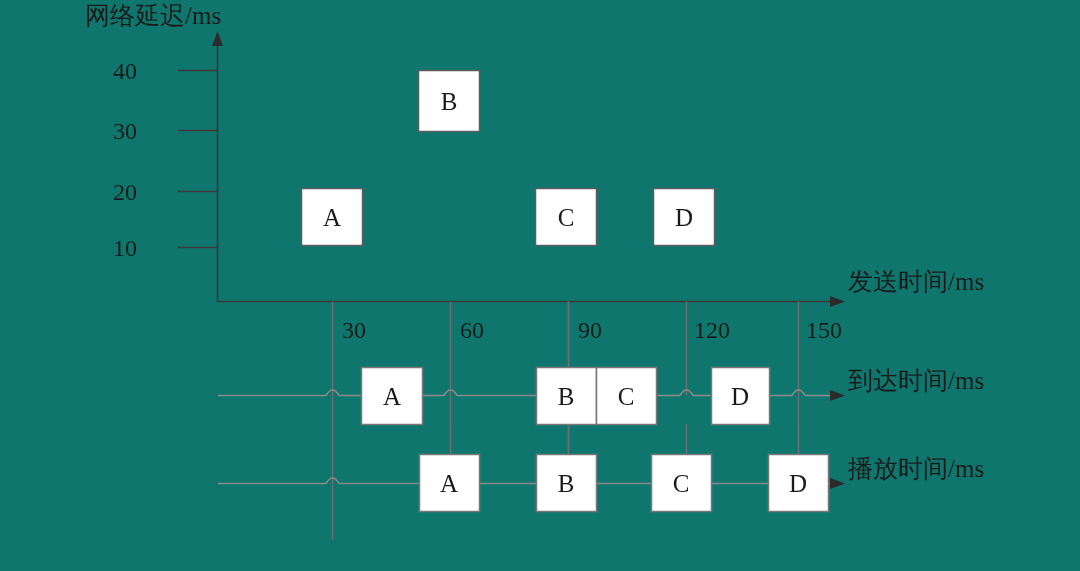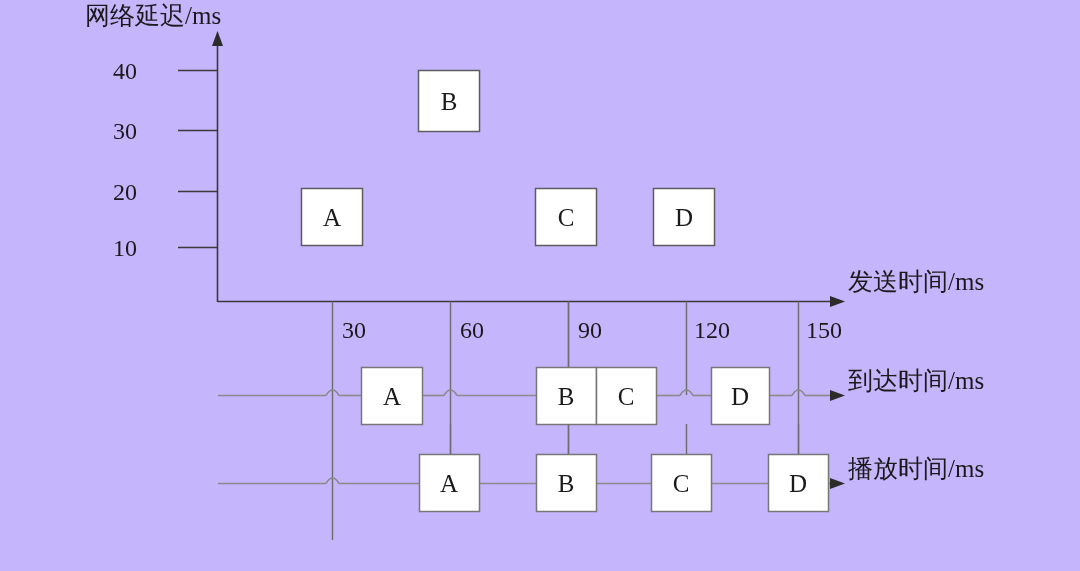--- a/index.html
+++ b/index.html
@@ -4,21 +4,21 @@
 <style>
   html, body {
     margin: 0;
     padding: 0;
     background: #ffffff;
   }
   #stage {
     position: relative;
     width: 1080px;
     height: 571px;
-    background: #c4b5fd;
+    background: #0f766e;
     font-family: "Liberation Serif", "DejaVu Serif", serif;
     overflow: hidden;
   }
   svg.diagram {
     position: absolute;
     left: 0;
     top: 0;
     width: 1080px;
     height: 571px;
   }

